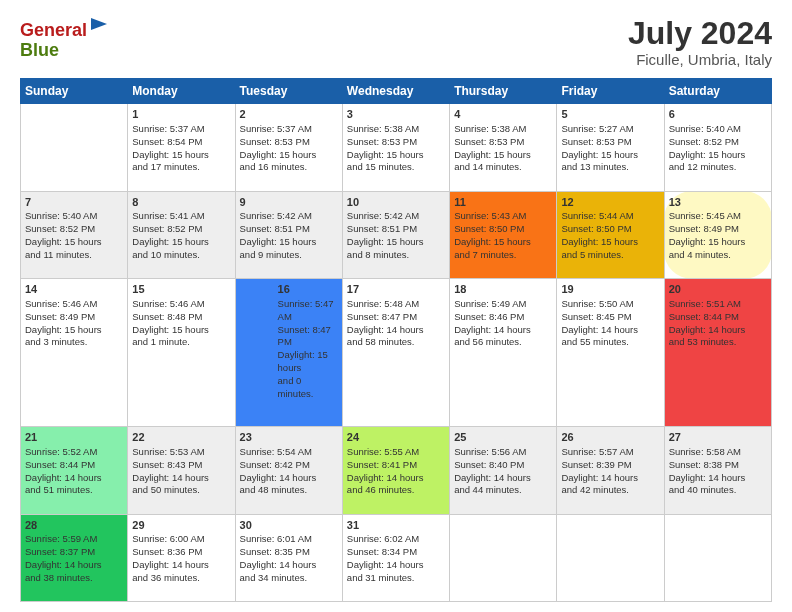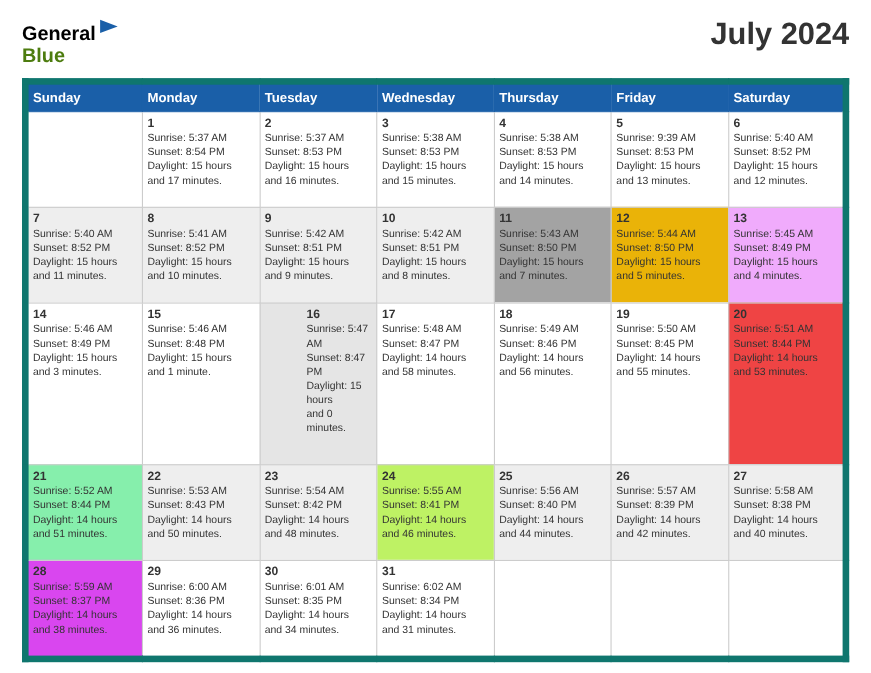--- a/index.html
+++ b/index.html
@@ -25,41 +25,41 @@
     }
     .logo {
       display: flex;
       align-items: center;
     }
     .logo-text {
       font-size: 18px;
       font-weight: bold;
       line-height: 1.1;
     }
-    .logo-general { color: #000000; }
+    .logo-general { color: #b91c1c; }
     .logo-blue { color: #4d7c0f; }
     .logo-icon {
       width: 20px;
       height: 20px;
       margin-left: 2px;
     }
     .title-block { text-align: right; }
     .title-month {
-      font-size: 28px;
+      font-size: 32px;
       font-weight: bold;
       color: #333;
       line-height: 1.1;
     }
     .title-location {
       font-size: 15px;
       color: #555;
     }
     .calendar {
       flex: 1;
-      border: 6px solid #0f766e;
+      border: 1px solid #0f766e;
       border-collapse: collapse;
       width: 100%;
       table-layout: fixed;
     }
     .calendar th {
       background-color: #1a5fa8;
       color: #fff;
       font-size: 12px;
       font-weight: bold;
       padding: 5px 4px;
@@ -92,20 +92,21 @@
         <div class="logo-text">
           <span class="logo-general">General</span><svg class="logo-icon" viewBox="0 0 20 20">
               <polygon points="2,2 18,8 2,14" fill="#1a5fa8"></polygon>
             </svg><br>
           <span class="logo-blue">Blue</span>
         </div>
       </div>
     </div>
     <div class="title-block">
       <div class="title-month">July 2024</div>
+      <div class="title-location">Ficulle, Umbria, Italy</div>
     </div>
   </div>
 
   <table class="calendar">
     <thead>
       <tr>
         <th>Sunday</th>
         <th>Monday</th>
         <th>Tuesday</th>
         <th>Wednesday</th>
@@ -140,21 +141,21 @@
           </td>
           <td style="background-color: rgb(255, 255, 255);">
             <span class="day-num">4</span>
             <div>Sunrise: 5:38 AM</div>
             <div>Sunset: 8:53 PM</div>
             <div>Daylight: 15 hours</div>
             <div>and 14 minutes.</div>
           </td>
           <td style="background-color: rgb(255, 255, 255);">
             <span class="day-num">5</span>
-            <div>Sunrise: 9:39 AM</div>
+            <div>Sunrise: 5:27 AM</div>
             <div>Sunset: 8:53 PM</div>
             <div>Daylight: 15 hours</div>
             <div>and 13 minutes.</div>
           </td>
           <td style="background-color: rgb(255, 255, 255);">
             <span class="day-num">6</span>
             <div>Sunrise: 5:40 AM</div>
             <div>Sunset: 8:52 PM</div>
             <div>Daylight: 15 hours</div>
             <div>and 12 minutes.</div>
@@ -182,35 +183,35 @@
             <div>Daylight: 15 hours</div>
             <div>and 9 minutes.</div>
           </td>
           <td style="background-color: rgb(238, 238, 238);">
             <span class="day-num">10</span>
             <div>Sunrise: 5:42 AM</div>
             <div>Sunset: 8:51 PM</div>
             <div>Daylight: 15 hours</div>
             <div>and 8 minutes.</div>
           </td>
-          <td style="background-color: #a3a3a3;">
+          <td style="background-color: #f97316;">
             <span class="day-num">11</span>
             <div>Sunrise: 5:43 AM</div>
             <div>Sunset: 8:50 PM</div>
             <div>Daylight: 15 hours</div>
             <div>and 7 minutes.</div>
           </td>
           <td style="background-color: #eab308;">
             <span class="day-num">12</span>
             <div>Sunrise: 5:44 AM</div>
             <div>Sunset: 8:50 PM</div>
             <div>Daylight: 15 hours</div>
             <div>and 5 minutes.</div>
           </td>
-          <td style="background-color: #f0abfc;">
+          <td style="background-color: #fef9c3; border-radius: 28px;">
             <span class="day-num">13</span>
             <div>Sunrise: 5:45 AM</div>
             <div>Sunset: 8:49 PM</div>
             <div>Daylight: 15 hours</div>
             <div>and 4 minutes.</div>
           </td>
         </tr>
         <tr>
           <td style="background-color: rgb(255, 255, 255);">
             <span class="day-num">14</span>
@@ -219,21 +220,21 @@
             <div>Daylight: 15 hours</div>
             <div>and 3 minutes.</div>
           </td>
           <td style="background-color: rgb(255, 255, 255);">
             <span class="day-num">15</span>
             <div>Sunrise: 5:46 AM</div>
             <div>Sunset: 8:48 PM</div>
             <div>Daylight: 15 hours</div>
             <div>and 1 minute.</div>
           </td>
-          <td style="background-color: #e5e5e5; padding-left: 42px;">
+          <td style="background-color: #3b82f6; padding-left: 42px;">
             <span class="day-num">16</span>
             <div>Sunrise: 5:47 AM</div>
             <div>Sunset: 8:47 PM</div>
             <div>Daylight: 15 hours</div>
             <div>and 0 minutes.</div>
           </td>
           <td style="background-color: rgb(255, 255, 255);">
             <span class="day-num">17</span>
             <div>Sunrise: 5:48 AM</div>
             <div>Sunset: 8:47 PM</div>
@@ -307,21 +308,21 @@
           </td>
           <td style="background-color: rgb(238, 238, 238);">
             <span class="day-num">27</span>
             <div>Sunrise: 5:58 AM</div>
             <div>Sunset: 8:38 PM</div>
             <div>Daylight: 14 hours</div>
             <div>and 40 minutes.</div>
           </td>
         </tr>
         <tr>
-          <td style="background-color: #d946ef; margin-left: 24px;">
+          <td style="background-color: #22c55e; margin-left: 24px;">
             <span class="day-num">28</span>
             <div>Sunrise: 5:59 AM</div>
             <div>Sunset: 8:37 PM</div>
             <div>Daylight: 14 hours</div>
             <div>and 38 minutes.</div>
           </td>
           <td style="background-color: rgb(255, 255, 255);">
             <span class="day-num">29</span>
             <div>Sunrise: 6:00 AM</div>
             <div>Sunset: 8:36 PM</div>

